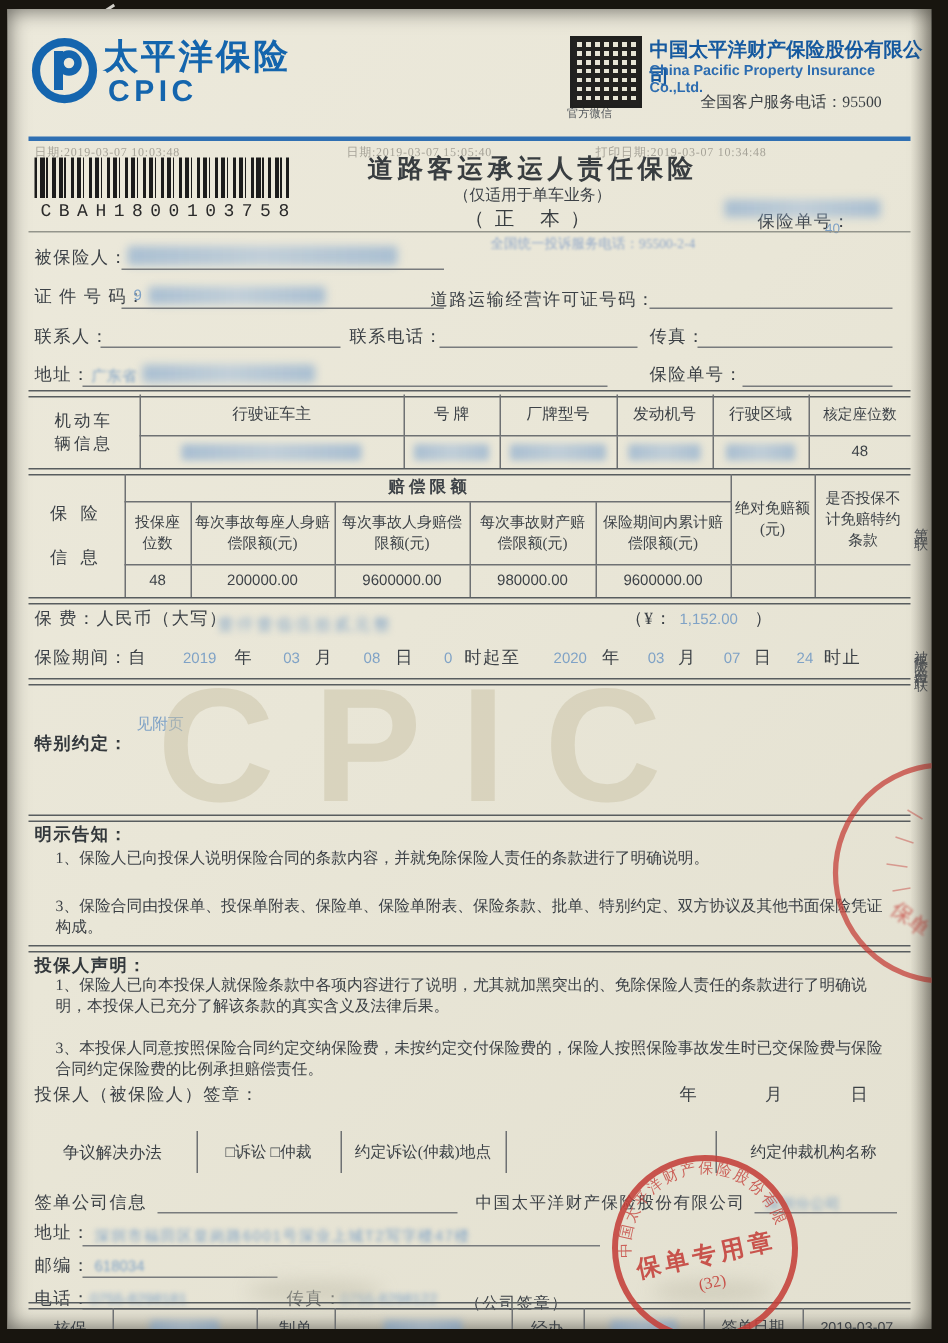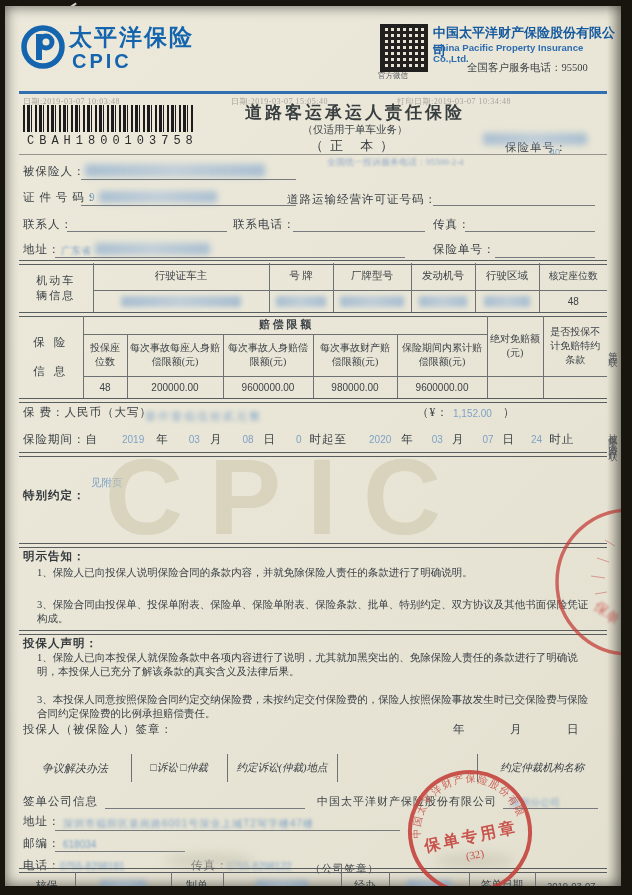--- a/index.html
+++ b/index.html
@@ -217,21 +217,21 @@
 
     <div class="ab lbl bold" style="left:18px;top:630px;color:#33383c;">投保人声明：</div>
     <div class="ab item" style="left:32px;top:645px;width:560px;">1、保险人已向本投保人就保险条款中各项内容进行了说明，尤其就加黑突出的、免除保险人责任的条款进行了明确说明，本投保人已充分了解该条款的真实含义及法律后果。</div>
     <div class="ab item" style="left:32px;top:687px;width:560px;">3、本投保人同意按照保险合同约定交纳保险费，未按约定交付保险费的，保险人按照保险事故发生时已交保险费与保险合同约定保险费的比例承担赔偿责任。</div>
 
     <div class="ab lbl" style="left:18px;top:716px;">投保人（被保险人）签章：</div>
     <div class="ab lbl" style="left:448px;top:716px;">年</div>
     <div class="ab lbl" style="left:505px;top:716px;">月</div>
     <div class="ab lbl" style="left:562px;top:716px;">日</div>
 
-    <table class="tbl ab" style="left:14px;top:748px;width:588px;font-style:italic;">
+    <table class="tbl ab" style="left:14px;top:748px;width:588px;">
       <colgroup>
           <col style="width:112px">
           <col style="width:96px">
           <col style="width:110px">
           <col style="width:140px">
           <col style="width:130px">
         </colgroup>
       <tbody>
           <tr style="height:28px;">
         <td style="font-size:11px;">争议解决办法</td>

